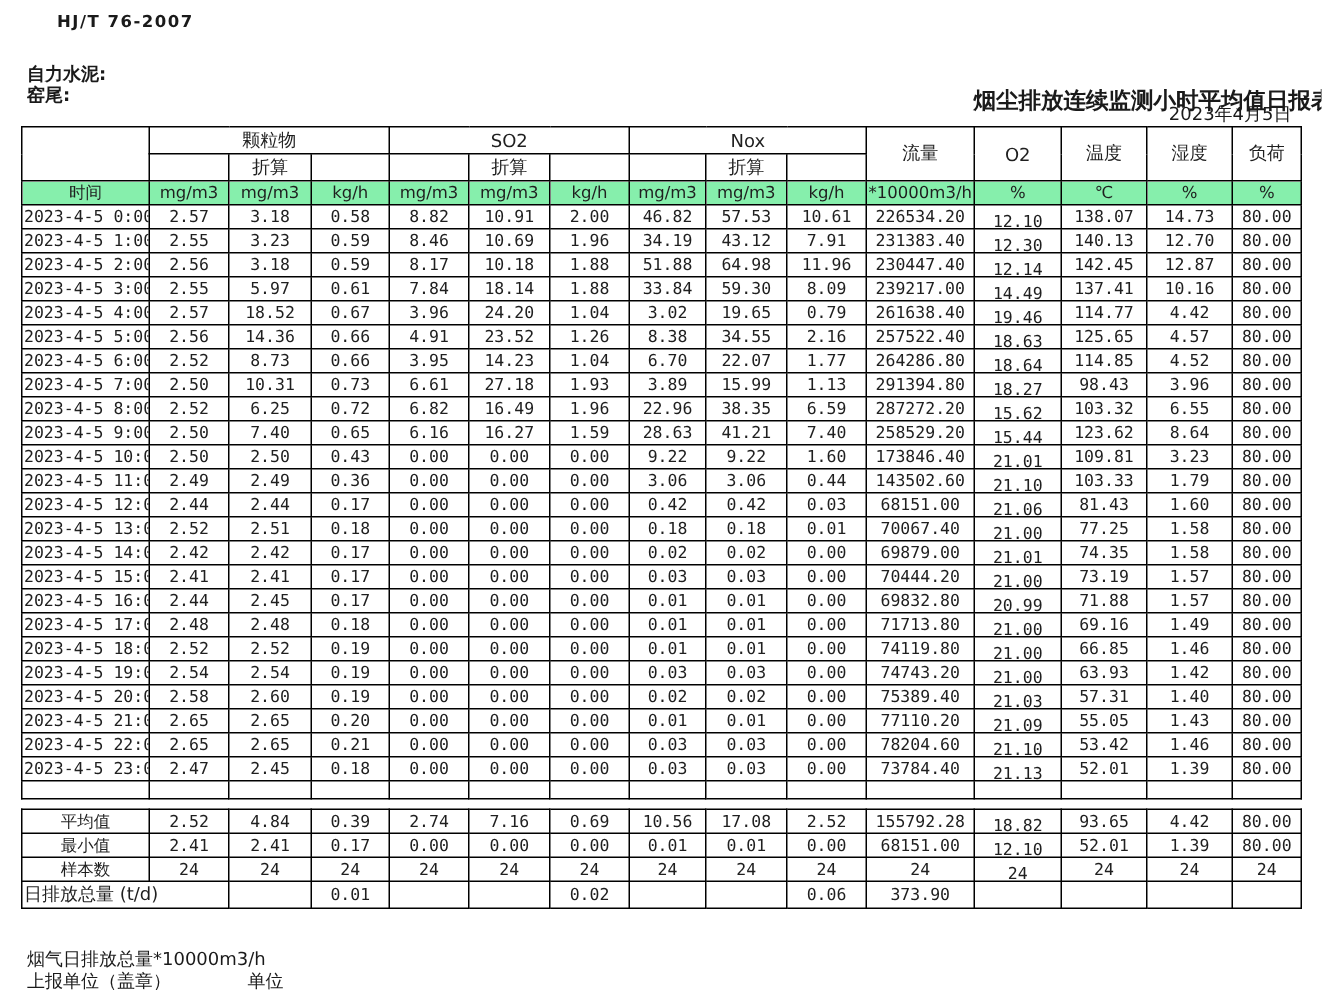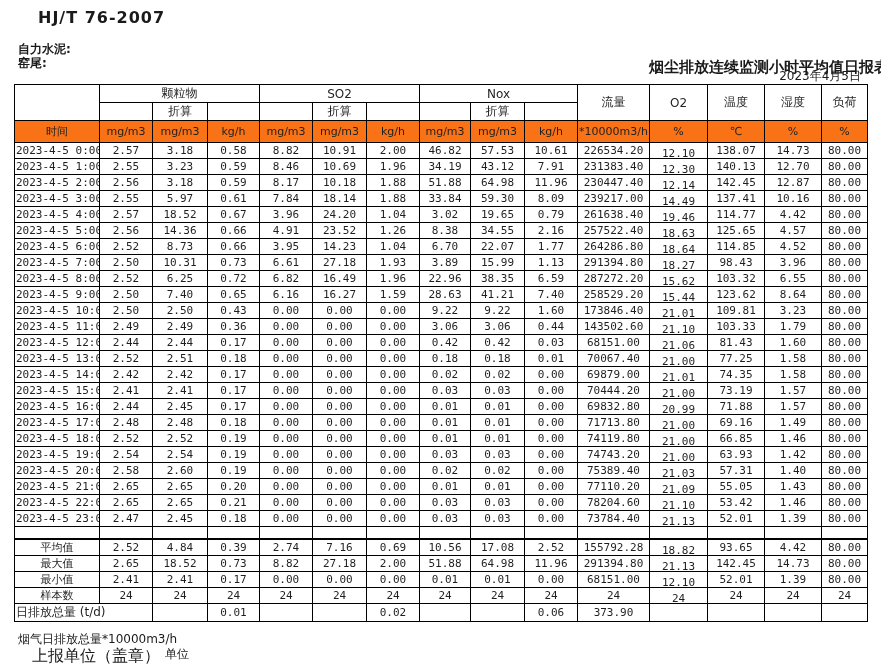--- a/index.html
+++ b/index.html
@@ -2,46 +2,46 @@
 <html><head>
 <meta charset="utf-8">
 <style>
   * { margin:0; padding:0; box-sizing:border-box; }
   html,body { background:#ffffff; }
   body {
     width:881px; height:666px; position:relative; overflow:hidden;
     font-family:"DejaVu Sans","Liberation Sans",sans-serif;
     color:#1a1a1a;
   }
-  .std-code { position:absolute; left:38px; top:8px; font-size:16px; font-weight:bold; letter-spacing:1px; }
+  .std-code { position:absolute; left:38px; top:8px; font-size:11px; font-weight:bold; letter-spacing:1px; }
   .title { position:absolute; left:8px; top:18px; width:881px; text-align:right; font-size:15px; font-weight:bold;margin-top:40px; }
   .company { position:absolute; left:18px; top:41px; font-size:12px; font-weight:bold; }
   .location { position:absolute; left:18px; top:55px; font-size:12px; font-weight:bold; }
   .report-date { position:absolute; left:16px; top:68px; width:845px; text-align:right; font-size:12px; }
 
   table { border-collapse:collapse; table-layout:fixed; width:853px; }
   .main-table { position:absolute; left:14px; top:84px; }
   .summary-table { position:absolute; left:14px; top:539px; }
   td, th {
     border:1px solid #000; overflow:hidden; white-space:nowrap;
     font-size:11px; font-weight:normal; text-align:center; vertical-align:middle;
     font-family:"DejaVu Sans Mono","DejaVu Sans",sans-serif;
     color:#1f1f1f; padding:0 1px;
   }
   thead th, thead td { font-family:"DejaVu Sans","Liberation Sans",sans-serif; font-size:12px; }
   tr.group-row td, tr.group-row th { height:13px; }
   tr.conv-row td { height:14px; }
-  tr.units-row td { height:22px; background:#f97316; font-size:11px; }
+  tr.units-row td { height:16px; background:#86efac; font-size:11px; }
   tbody tr.data-row td { height:16px; }
   tr.empty-row td { height:12px; }
   .summary-table tr td { height:16px; }
   td.o2 span { position:relative; top:3px; display:inline-block; }
   td.left-lab { text-align:left; font-family:"DejaVu Sans","Liberation Sans",sans-serif; font-size:12px; }
   .foot-note1 { position:absolute; left:18px; top:631px; font-size:12px;text-align:center; }
-  .foot-note2 { position:absolute; left:32px; top:646px; font-size:16px; }
+  .foot-note2 { position:absolute; left:18px; top:646px; font-size:12px; }
   .foot-note3 { position:absolute; left:165px; top:646px; font-size:12px; }
 </style>
 </head>
 <body>
 
 <div class="std-code">HJ/T 76-2007</div>
 <div class="title">烟尘排放连续监测小时平均值日报表</div>
 <div class="company">自力水泥:</div>
 <div class="location">窑尾:</div>
 <div class="report-date">2023年4月5日</div>
@@ -564,37 +564,20 @@
         <td>10.56</td>
         <td>17.08</td>
         <td>2.52</td>
         <td>155792.28</td>
         <td class="o2"><span>18.82</span></td>
         <td>93.65</td>
         <td>4.42</td>
         <td>80.00</td>
       </tr>
       <tr>
-        <td>最大值</td>
-        <td>2.65</td>
-        <td>18.52</td>
-        <td>0.73</td>
-        <td>8.82</td>
-        <td>27.18</td>
-        <td>2.00</td>
-        <td>51.88</td>
-        <td>64.98</td>
-        <td>11.96</td>
-        <td>291394.80</td>
-        <td class="o2"><span>21.13</span></td>
-        <td>142.45</td>
-        <td>14.73</td>
-        <td>80.00</td>
-      </tr>
-      <tr>
         <td>最小值</td>
         <td>2.41</td>
         <td>2.41</td>
         <td>0.17</td>
         <td>0.00</td>
         <td>0.00</td>
         <td>0.00</td>
         <td>0.01</td>
         <td>0.01</td>
         <td>0.00</td>

